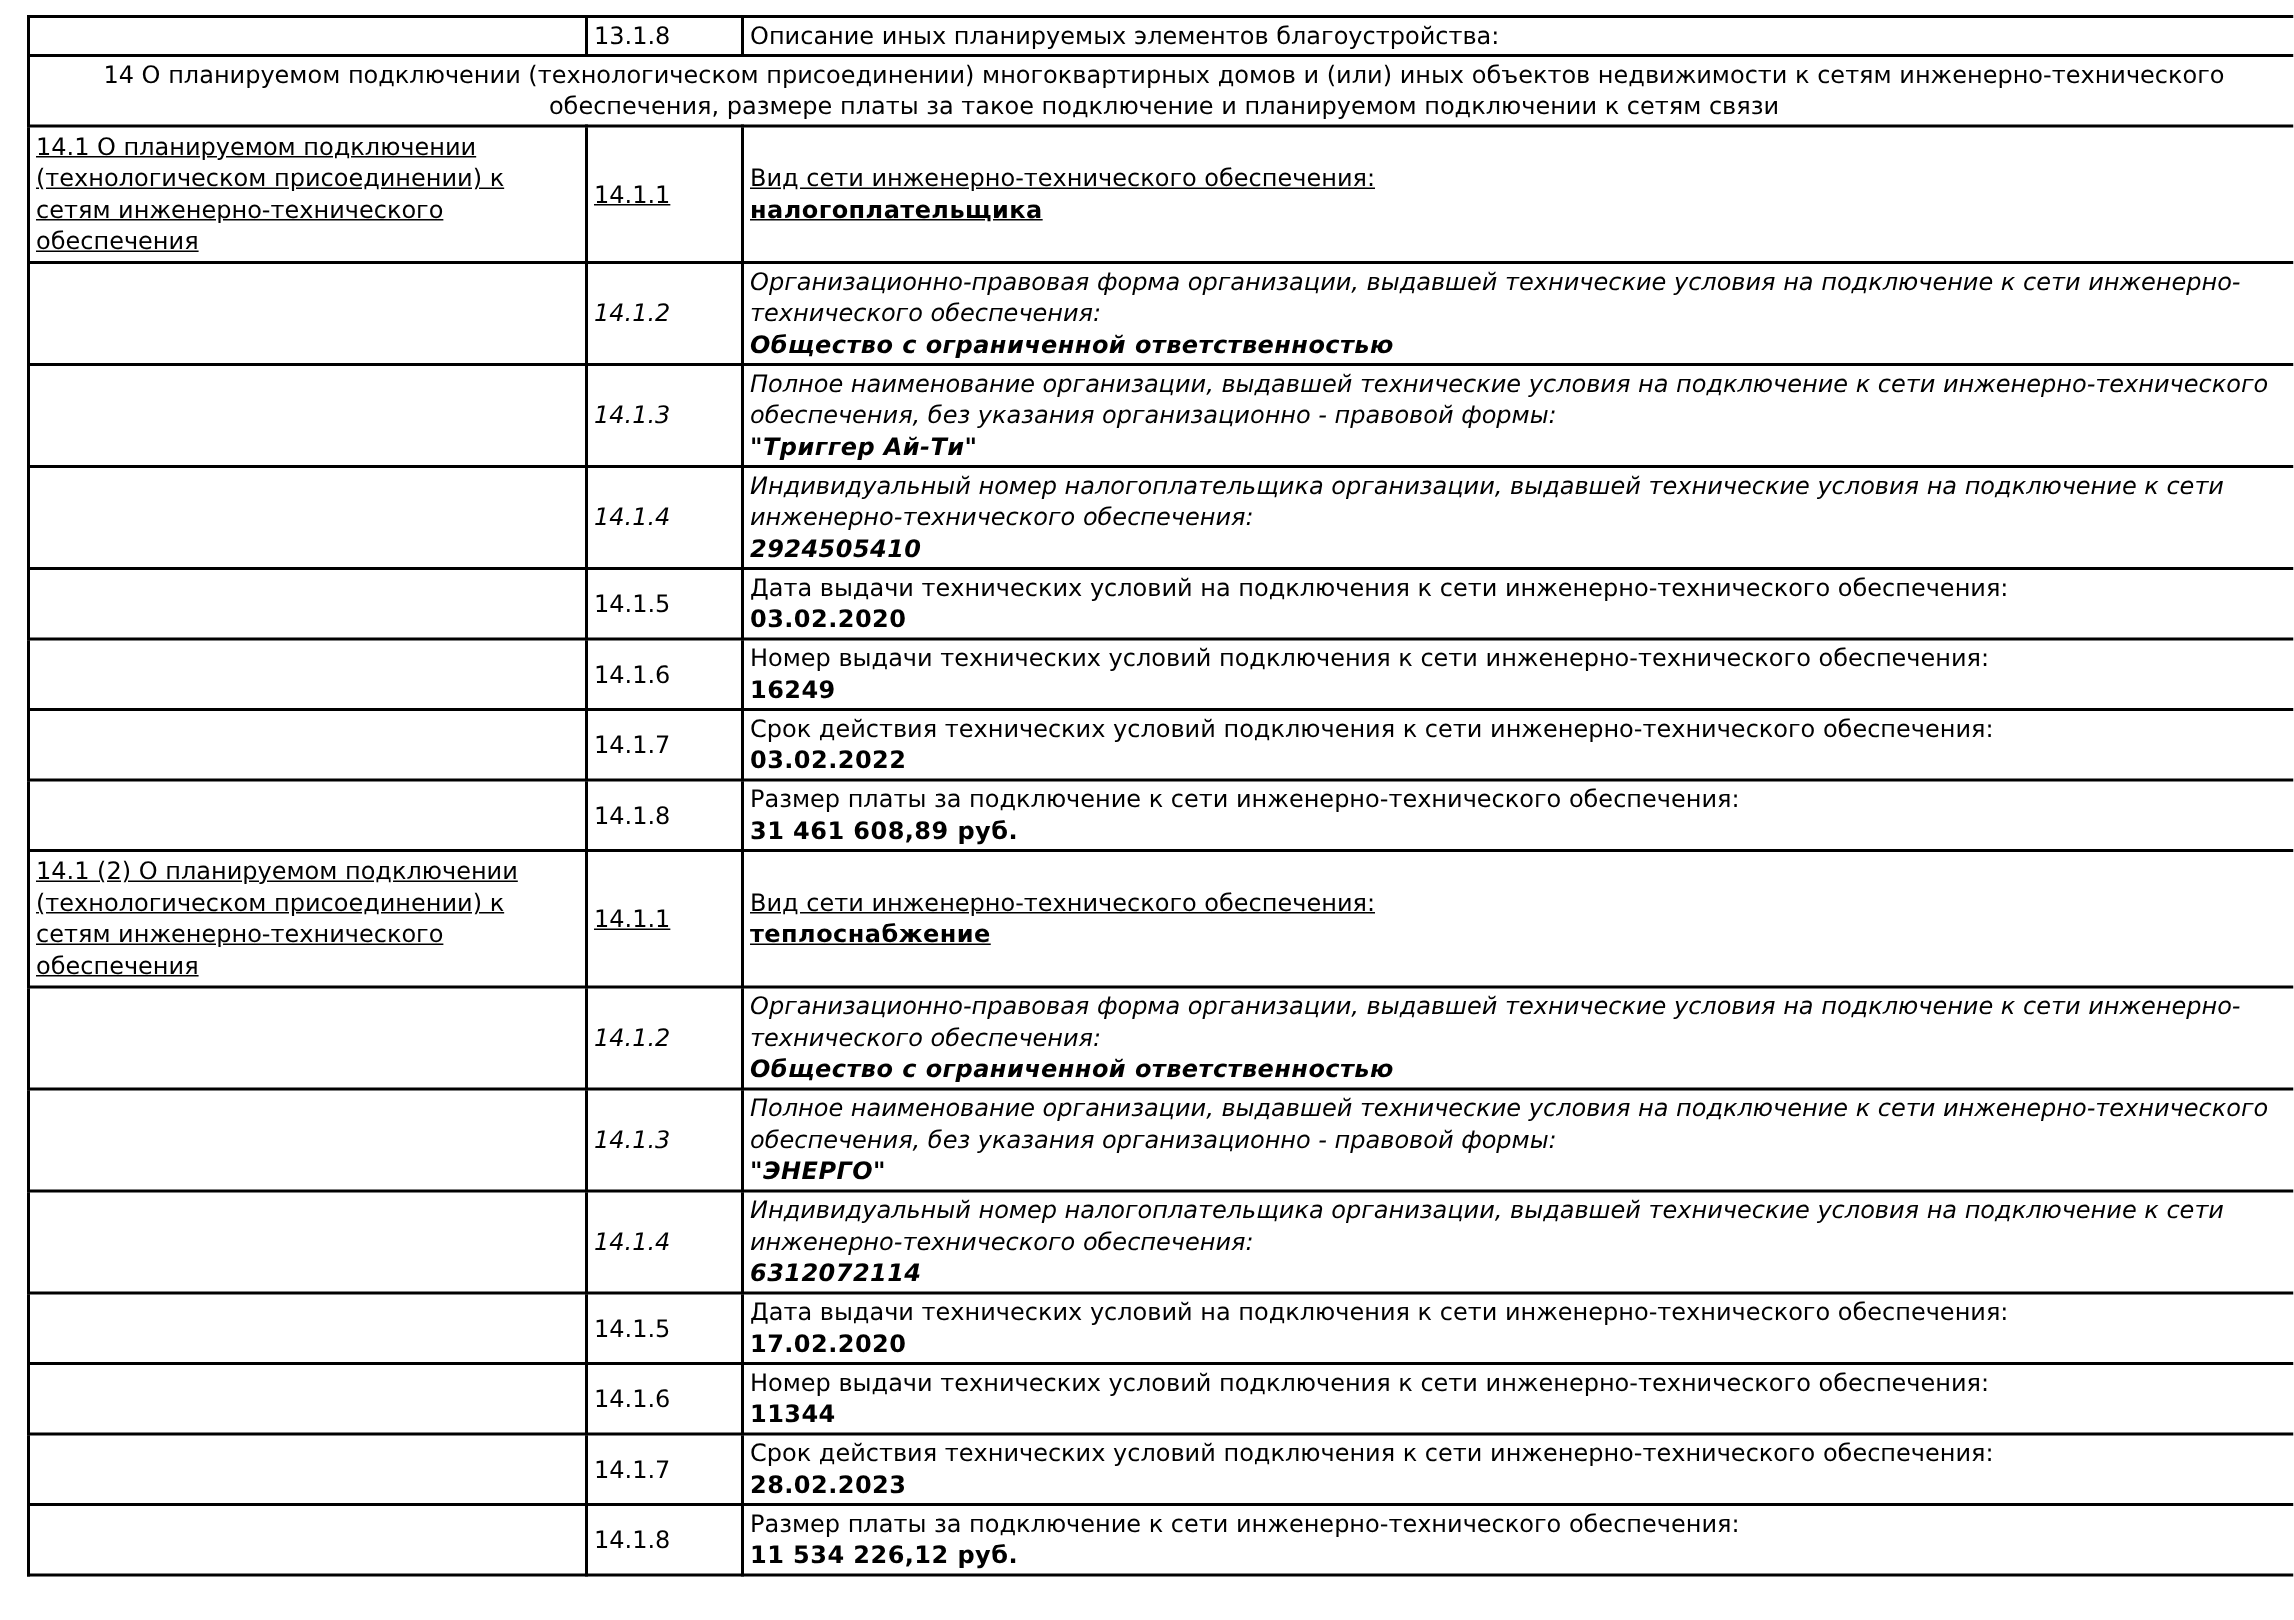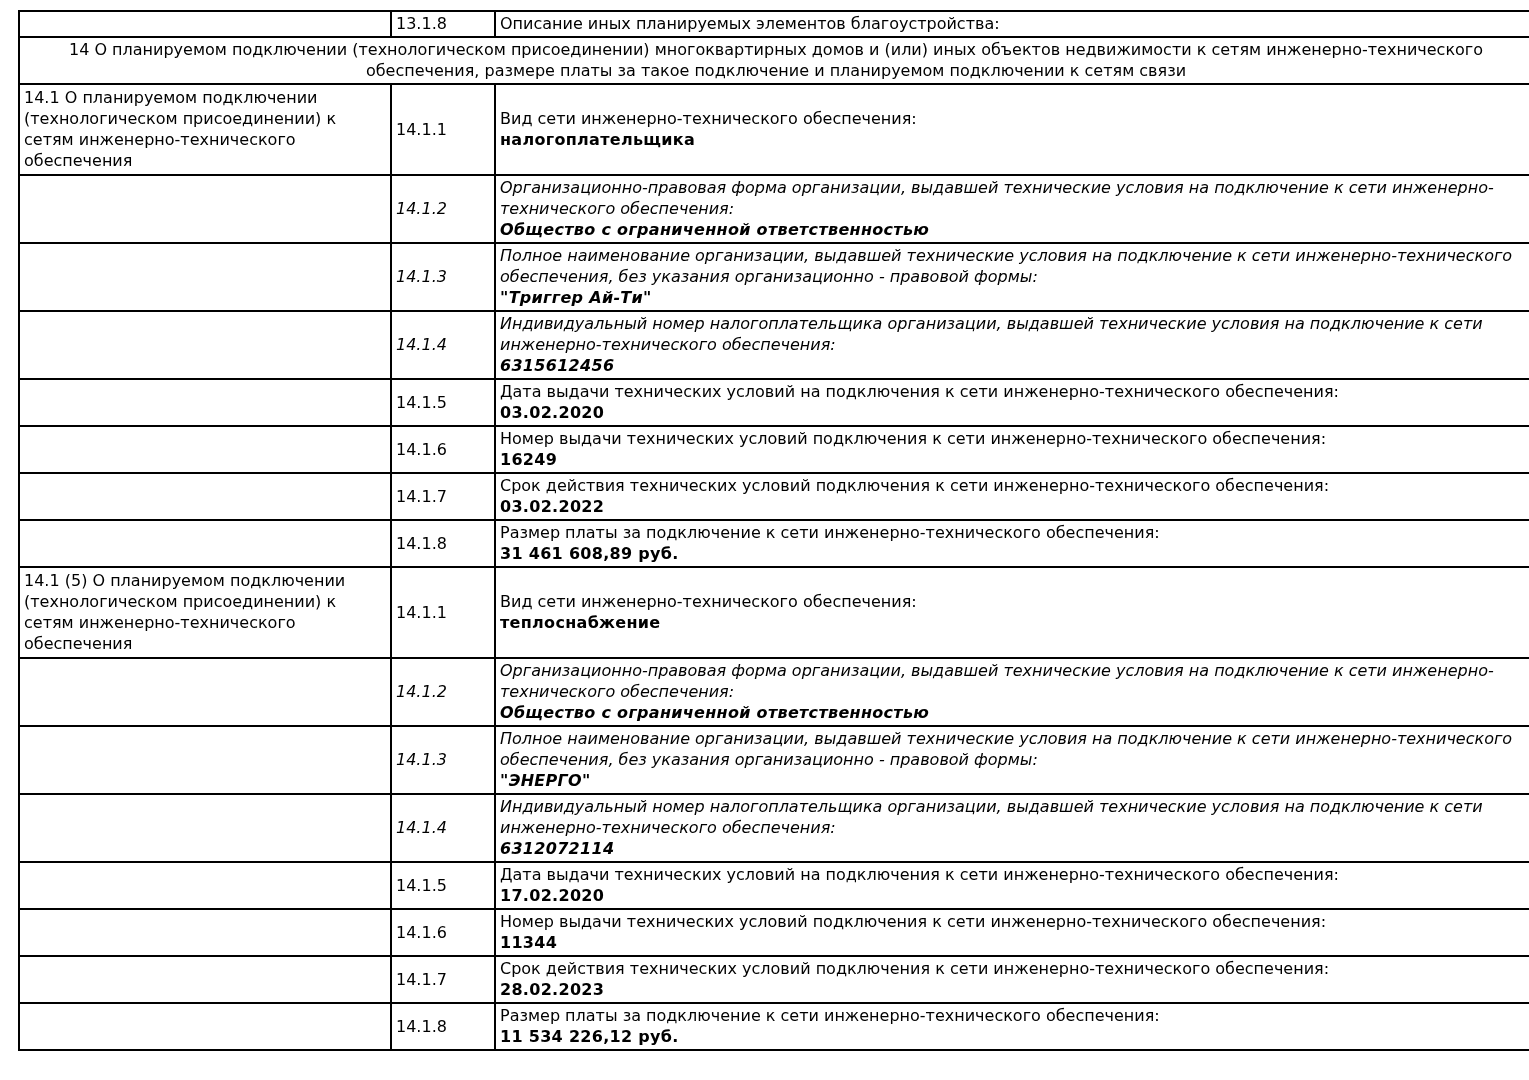--- a/index.html
+++ b/index.html
@@ -44,21 +44,21 @@
     vertical-align: middle;
   }
   td.span-cell {
     vertical-align: top;
     text-align: center;
   }
   .field-value {
     font-weight: bold;
     letter-spacing: 0.3px;
   }
-  tr.block-head td { height: 86px; }
+  tr.block-head td { height: 86px; text-decoration: underline; }
   tr.h2 td { height: 40px; }
   tr.h3 td { height: 60px; font-style: italic; }
 </style>
 </head>
 <body>
 
 <div class="page">
   <table class="doc-table">
     <colgroup>
       <col class="col-section">
@@ -101,21 +101,21 @@
       <td class="field-cell">
         <div class="field-label">Полное наименование организации, выдавшей технические условия на подключение к сети инженерно-технического обеспечения, без указания организационно - правовой формы:</div>
         <div class="field-value">"Триггер Ай-Ти"</div>
       </td>
     </tr>
     <tr class="h3">
       <td class="section-cell"></td>
       <td class="code-cell">14.1.4</td>
       <td class="field-cell">
         <div class="field-label">Индивидуальный номер налогоплательщика организации, выдавшей технические условия на подключение к сети инженерно-технического обеспечения:</div>
-        <div class="field-value">6315612456</div>
+        <div class="field-value">2924505410</div>
       </td>
     </tr>
     <tr class="h2">
       <td class="section-cell"></td>
       <td class="code-cell">14.1.5</td>
       <td class="field-cell">
         <div class="field-label">Дата выдачи технических условий на подключения к сети инженерно-технического обеспечения:</div>
         <div class="field-value">03.02.2020</div>
       </td>
     </tr>
@@ -138,21 +138,21 @@
     <tr class="h2">
       <td class="section-cell"></td>
       <td class="code-cell">14.1.8</td>
       <td class="field-cell">
         <div class="field-label">Размер платы за подключение к сети инженерно-технического обеспечения:</div>
         <div class="field-value">31 461 608,89 руб.</div>
       </td>
     </tr>
 
     <tr class="block-head">
-      <td class="section-cell">14.1 (5) О планируемом подключении (технологическом присоединении) к сетям инженерно-технического обеспечения</td>
+      <td class="section-cell">14.1 (2) О планируемом подключении (технологическом присоединении) к сетям инженерно-технического обеспечения</td>
       <td class="code-cell">14.1.1</td>
       <td class="field-cell">
         <div class="field-label">Вид сети инженерно-технического обеспечения:</div>
         <div class="field-value">теплоснабжение</div>
       </td>
     </tr>
     <tr class="h3">
       <td class="section-cell"></td>
       <td class="code-cell">14.1.2</td>
       <td class="field-cell">

